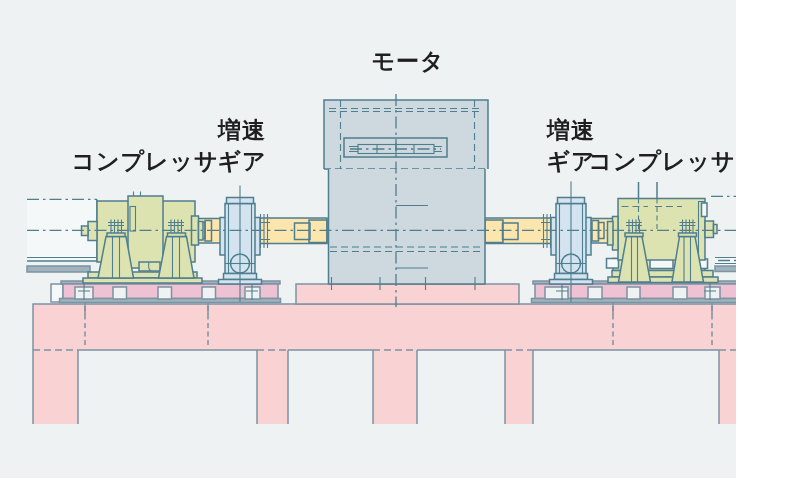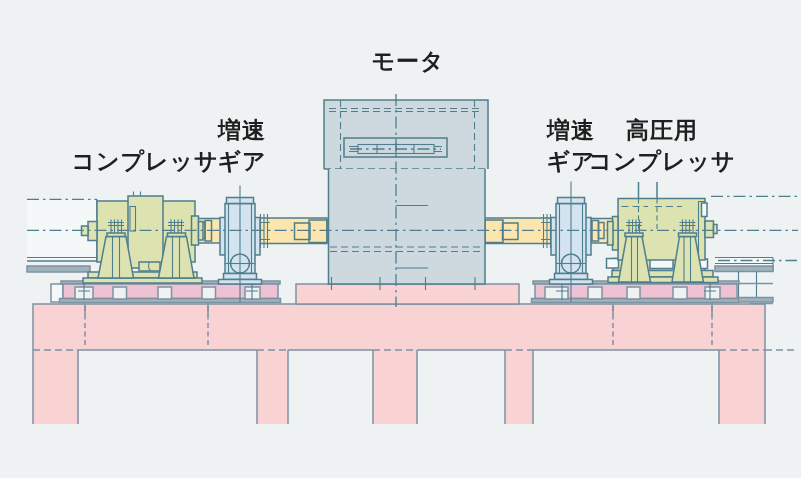--- a/index.html
+++ b/index.html
@@ -2,21 +2,21 @@
 <html style="--background: #eef2f3; --outline: #4f7e8e; --motor-fill: #cdd9de; --gear-fill: #d3e4f0; --compressor-fill: #dce3b1; --shaft-fill: #fce6ae; --baseplate-fill: #eec1d3; --foundation-fill: #f9d3d3; --steel-fill: #9fb3bd; --structure-outline: #7e93a2; --label-color: #1f1f1f;"><head>
 <meta charset="utf-8">
 <style>
   :root{
     --background:#eef2f3; --outline:#4f7e8e; --motor-fill:#cdd9de;
     --gear-fill:#d3e4f0; --compressor-fill:#dce3b1; --shaft-fill:#fce6ae;
     --baseplate-fill:#eec1d3; --foundation-fill:#f9d3d3; --steel-fill:#9fb3bd;
     --structure-outline:#7e93a2; --label-color:#1f1f1f; --white-fill:#f5f8f9;
   }
   html,body{margin:0;padding:0;}
-  .stage{position:relative;width:801px;height:478px;background:var(--background);
+  .stage{position:relative;width:736px;height:478px;background:var(--background);
          font-family:"DejaVu Sans","Liberation Sans",sans-serif;overflow:hidden;}
   svg{position:absolute;left:0;top:0;}
   .o{stroke:var(--outline);stroke-width:1.5;fill:none;}
   .so{stroke:var(--structure-outline);stroke-width:1.5;fill:none;}
   .thin{stroke-width:1.1;}
   .motor{fill:var(--motor-fill);}
   .gear{fill:var(--gear-fill);}
   .comp{fill:var(--compressor-fill);}
   .shaft{fill:var(--shaft-fill);}
   .base{fill:var(--baseplate-fill);}
@@ -225,16 +225,16 @@
   </div>
   <div class="label" style="left:242px;top:115px;">
     <span>増速</span><br>
     <span>ギア</span>
   </div>
   <div class="label" style="left:571px;top:115px;">
     <span>増速</span><br>
     <span>ギア</span>
   </div>
   <div class="label" style="left:662px;top:115px;">
-    <span>高圧用</span><br>
+    <br>
     <span>コンプレッサ</span>
   </div>
 </div>
 
 </body></html>

